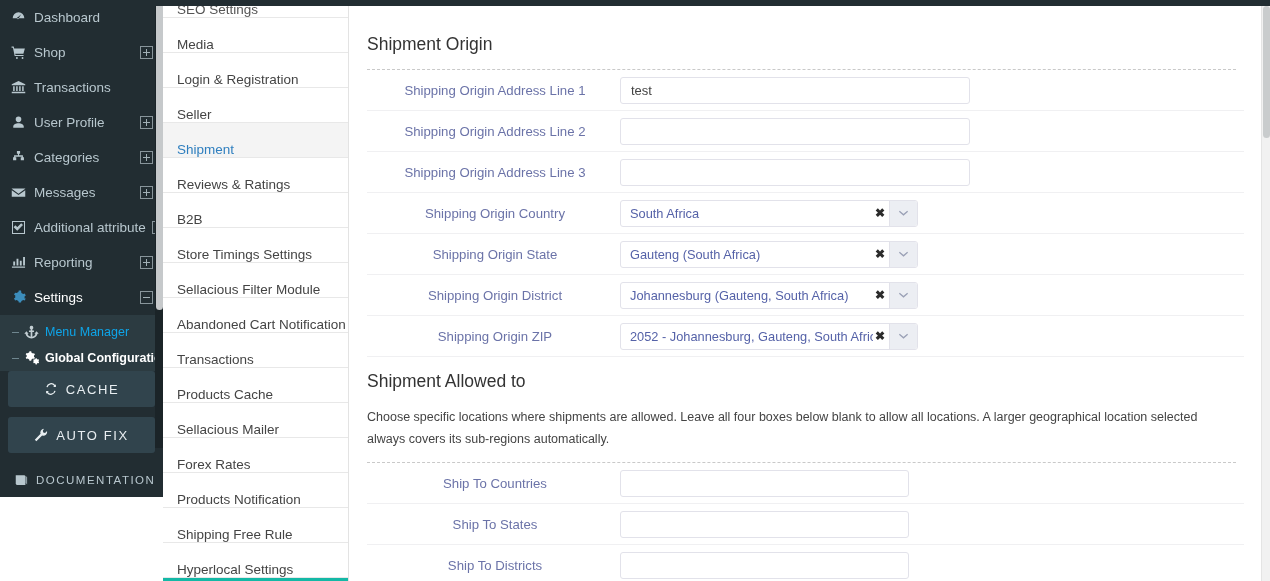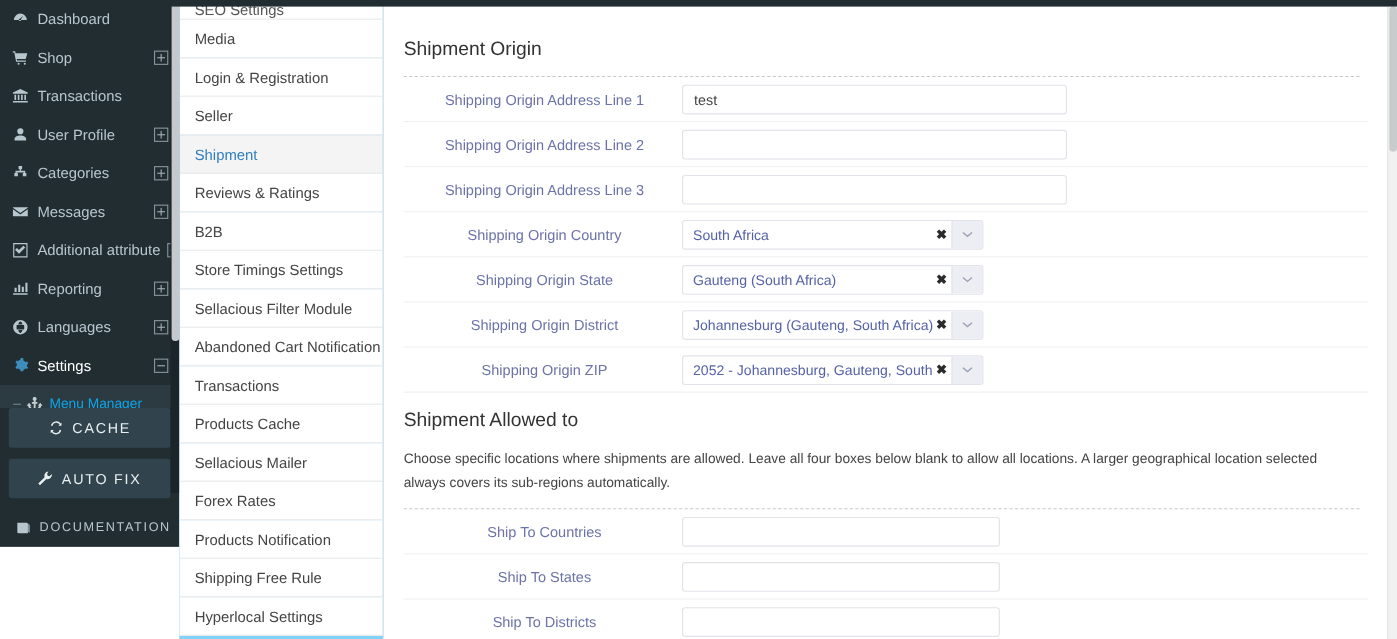--- a/index.html
+++ b/index.html
@@ -161,29 +161,29 @@
     background: #c6c9cb;
     border-radius: 4px;
   }
 
   
   .navcol {
     position: relative;
     width: 186px;
     flex: 0 0 186px;
     height: 581px;
-    background: #7dd3fc;
+    background: #14b8a6;
     border-right: 1px solid #e3e3e3;
     overflow: hidden;
   }
   .navcol-list { list-style: none; margin: 0; padding: 0; }
   .navcol-item {
     height: 35px;
     display: flex;
-    align-items: center;
+    align-items: flex-end;
     padding: 0 14px;
     font-size: 13.5px;
     color: #444444;
     border-bottom: 1px solid #e8e8e8;
     white-space: nowrap;
     cursor: pointer;
     background: #ffffff;
   }
   .navcol-item.first-cut {
     height: 18px;
@@ -253,21 +253,21 @@
     color: #444;
     padding: 0 10px;
     font-family: "Liberation Sans", sans-serif;
     outline: none;
   }
   .text-input.narrow { width: 289px; }
 
   .select2 {
     display: inline-flex;
     align-items: stretch;
-    width: 274px;
+    width: 298px;
     height: 27px;
     border: 1px solid #e2e2ea;
     border-radius: 3px;
     background: #ffffff;
     overflow: hidden;
     cursor: pointer;
   }
   .select2 .s2-val {
     flex: 1 1 auto;
     display: flex;
@@ -390,29 +390,20 @@
             <span class="s-label">Additional attribute</span>
             <span class="s-plus"></span>
           </li>
           <li class="side-item">
             <span class="s-ico">
               <svg width="15" height="15" viewBox="0 0 16 16" fill="#b8c7ce">
                 <path d="M1 12.3h14v1.4H1zM2.4 7h2v4.2h-2zM5.9 4h2v7.2h-2zM9.4 6h2v5.2h-2zM12.9 2.2h2v9h-2z"></path>
               </svg>
             </span>
             <span class="s-label">Reporting</span>
-            <span class="s-plus"></span>
-          </li>
-          <li class="side-item">
-            <span class="s-ico">
-              <svg width="15" height="15" viewBox="0 0 16 16" fill="#b8c7ce">
-                <path d="M8 1a7 7 0 1 0 0 14A7 7 0 0 0 8 1zm0 1.4c.7 0 1.6 1.1 2.1 2.9H5.9C6.4 3.5 7.3 2.4 8 2.4zM4.5 5.7h7c.2.7.3 1.5.3 2.3s-.1 1.6-.3 2.3h-7a9 9 0 0 1 0-4.6zM8 13.6c-.7 0-1.6-1.1-2.1-2.9h4.2c-.5 1.8-1.4 2.9-2.1 2.9z"></path>
-              </svg>
-            </span>
-            <span class="s-label">Languages</span>
             <span class="s-plus"></span>
           </li>
           <li class="side-item active">
             <span class="s-ico">
               <svg width="15" height="15" viewBox="0 0 16 16" fill="#3c8dbc">
                 <path d="M8 5.2a2.8 2.8 0 1 0 0 5.6 2.8 2.8 0 0 0 0-5.6zm6.4 3.9.1-1.1-.1-1.1 1.4-1-1.2-2.1-1.6.5a6 6 0 0 0-1.9-1.1L10.7.6h-2.4l-.4 1.6a6 6 0 0 0-1.9 1.1l-1.6-.5-1.2 2.1 1.4 1-.1 1.1.1 1.1-1.4 1 1.2 2.1 1.6-.5a6 6 0 0 0 1.9 1.1l.4 1.6h2.4l.4-1.6a6 6 0 0 0 1.9-1.1l1.6.5 1.2-2.1z"></path>
               </svg>
             </span>
             <span class="s-label">Settings</span>
             <span class="s-plus minus"></span>

